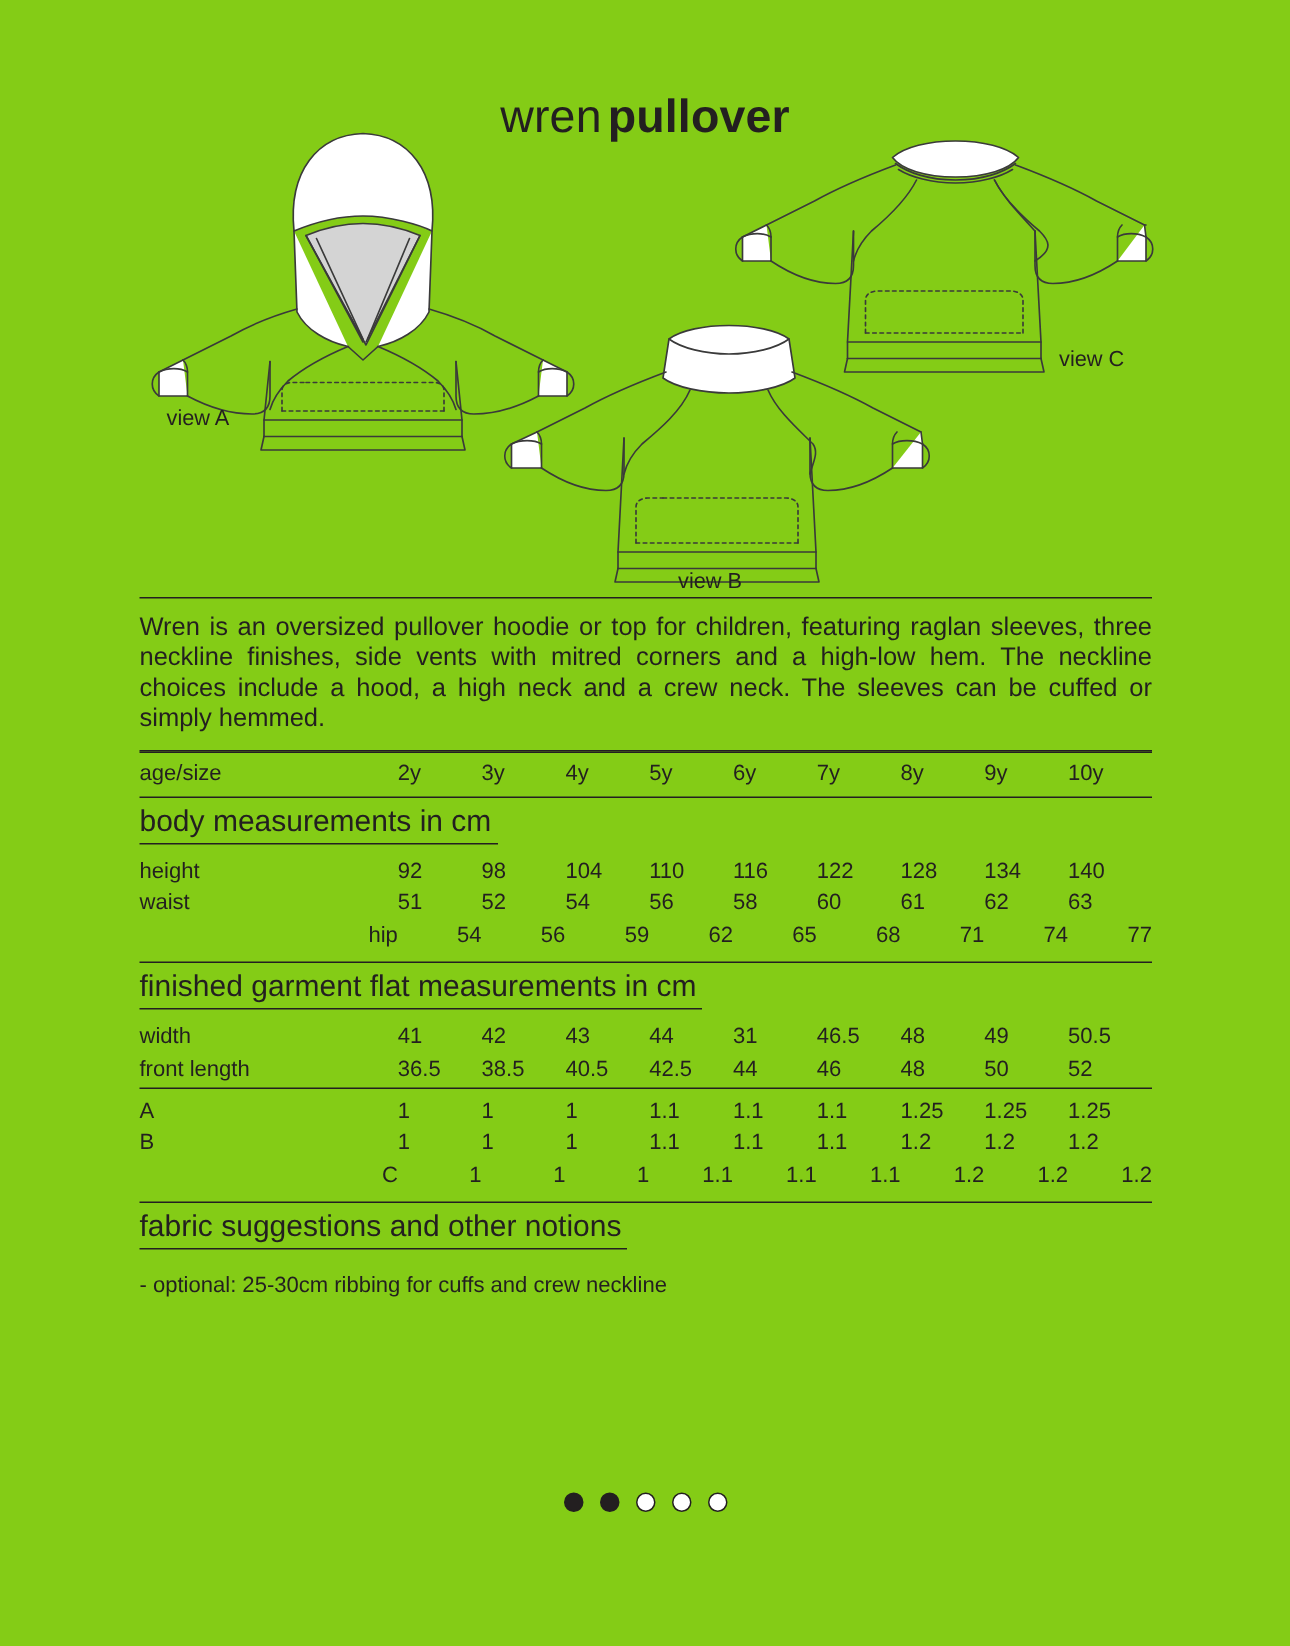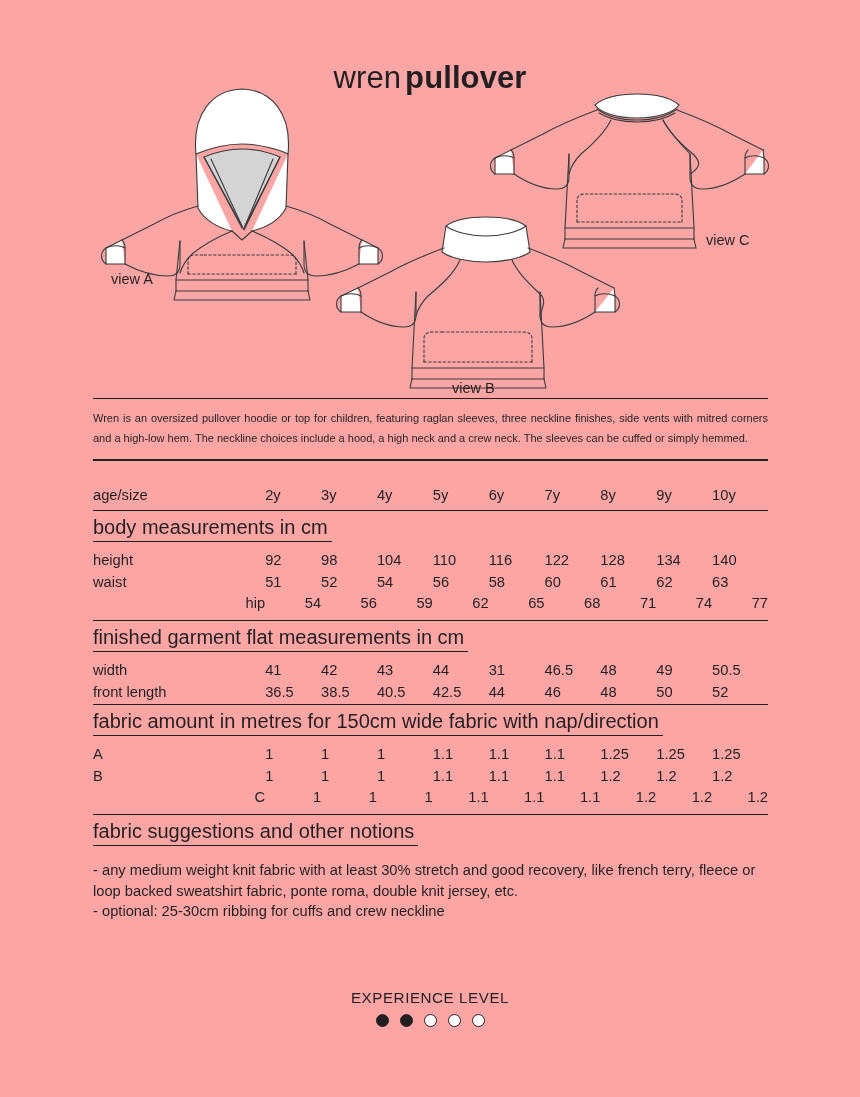--- a/index.html
+++ b/index.html
@@ -11,21 +11,21 @@
   body {
     font-family: "Liberation Sans", sans-serif;
     color: #231f20;
     -webkit-font-smoothing: antialiased;
   }
   #page {
     position: relative;
     width: 860px;
     height: 1097px;
     margin: 0 auto;
-    background: #fca5a5;
+    background: #84cc16;
     overflow: hidden;
   }
 
   
   #title {
     position: absolute;
     left: 0;
     top: 60px;
     width: 860px;
     text-align: center;
@@ -73,36 +73,35 @@
   hr.rule {
     border: 0;
     border-top: 1.6px solid #231f20;
     margin: 0;
     height: 0;
   }
 
   p.para {
     margin: 0;
     padding: 9px 0 10px 0;
-    font-size: 11px;
+    font-size: 17px;
     line-height: 20.4px;
     text-align: justify;
     text-justify: inter-word;
     color: #231f20;
   }
   p.para.tight { padding: 9px 0 9px 0; }
 
   
   table.meas {
     width: 100%;
     border-collapse: collapse;
     font-size: 14.7px;
     color: #231f20;
     table-layout: fixed;
-    margin-top: 20px;
   }
   table.meas td, table.meas th {
     padding: 0;
     font-weight: 400;
     text-align: left;
     vertical-align: baseline;
   }
   col.c-label { width: 172px; }
   col.c-val   { width: 55.8px; }
 
@@ -449,25 +448,20 @@
           <td>48</td>
           <td>50</td>
           <td>52</td>
         </tr>
         <tr>
           <td class="full-rule" colspan="10">
               <div class="rule-in-cell"></div>
             </td>
         </tr>
 
-        <tr class="sub-row">
-          <td class="sub-cell" colspan="10">
-            <span class="sub-head">fabric amount in metres for 150cm wide fabric with nap/direction</span>
-          </td>
-        </tr>
         <tr class="data-row first">
           <td>A</td>
           <td>1</td>
           <td>1</td>
           <td>1</td>
           <td>1.1</td>
           <td>1.1</td>
           <td>1.1</td>
           <td>1.25</td>
           <td>1.25</td>
@@ -505,27 +499,25 @@
 
         <tr class="sub-row">
           <td class="sub-cell" colspan="10">
             <span class="sub-head">fabric suggestions and other notions</span>
           </td>
         </tr>
       </tbody>
     </table>
 
     <div class="notions">
-      <span class="line">- any medium weight knit fabric with at least 30% stretch and good recovery, like french terry, fleece or loop backed sweatshirt fabric, ponte roma, double knit jersey, etc.</span>
       <span class="line">- optional: 25-30cm ribbing for cuffs and crew neckline</span>
     </div>
   </div>
 
   <div id="experience">
-    <div id="exp-title">EXPERIENCE LEVEL</div>
     <div id="exp-dots">
         <div class="dot filled"></div>
         <div class="dot filled"></div>
         <div class="dot empty"></div>
         <div class="dot empty"></div>
         <div class="dot empty"></div>
       </div>
   </div>
 
 </div>

